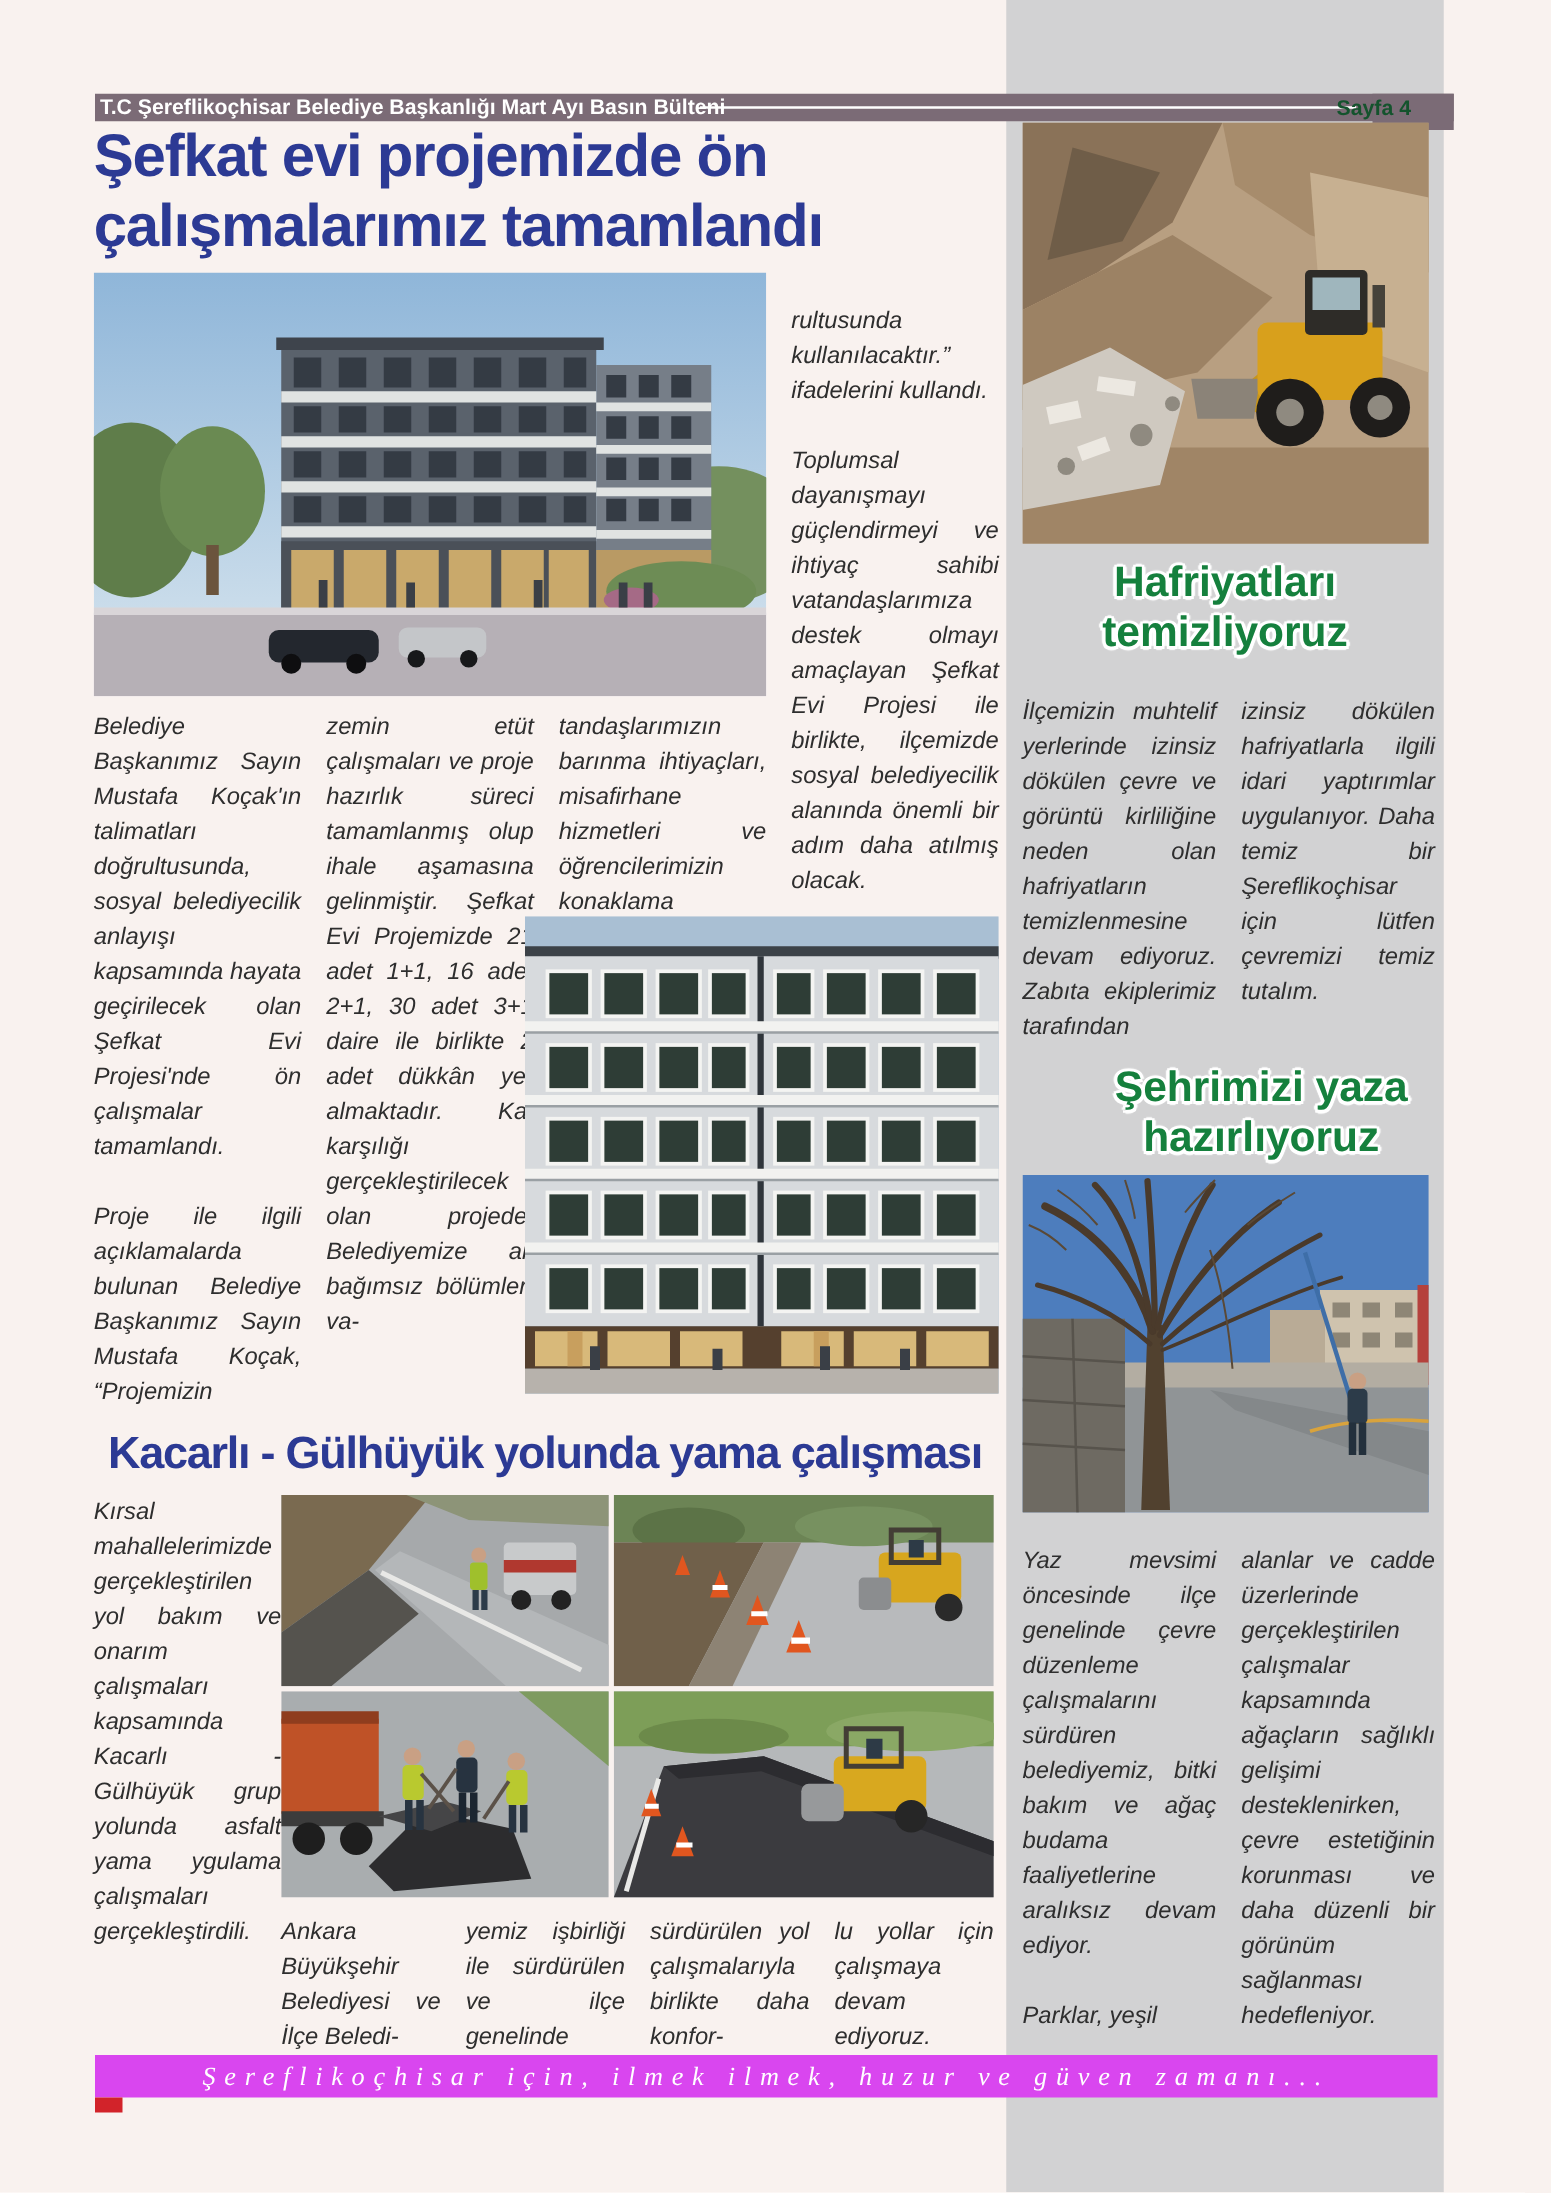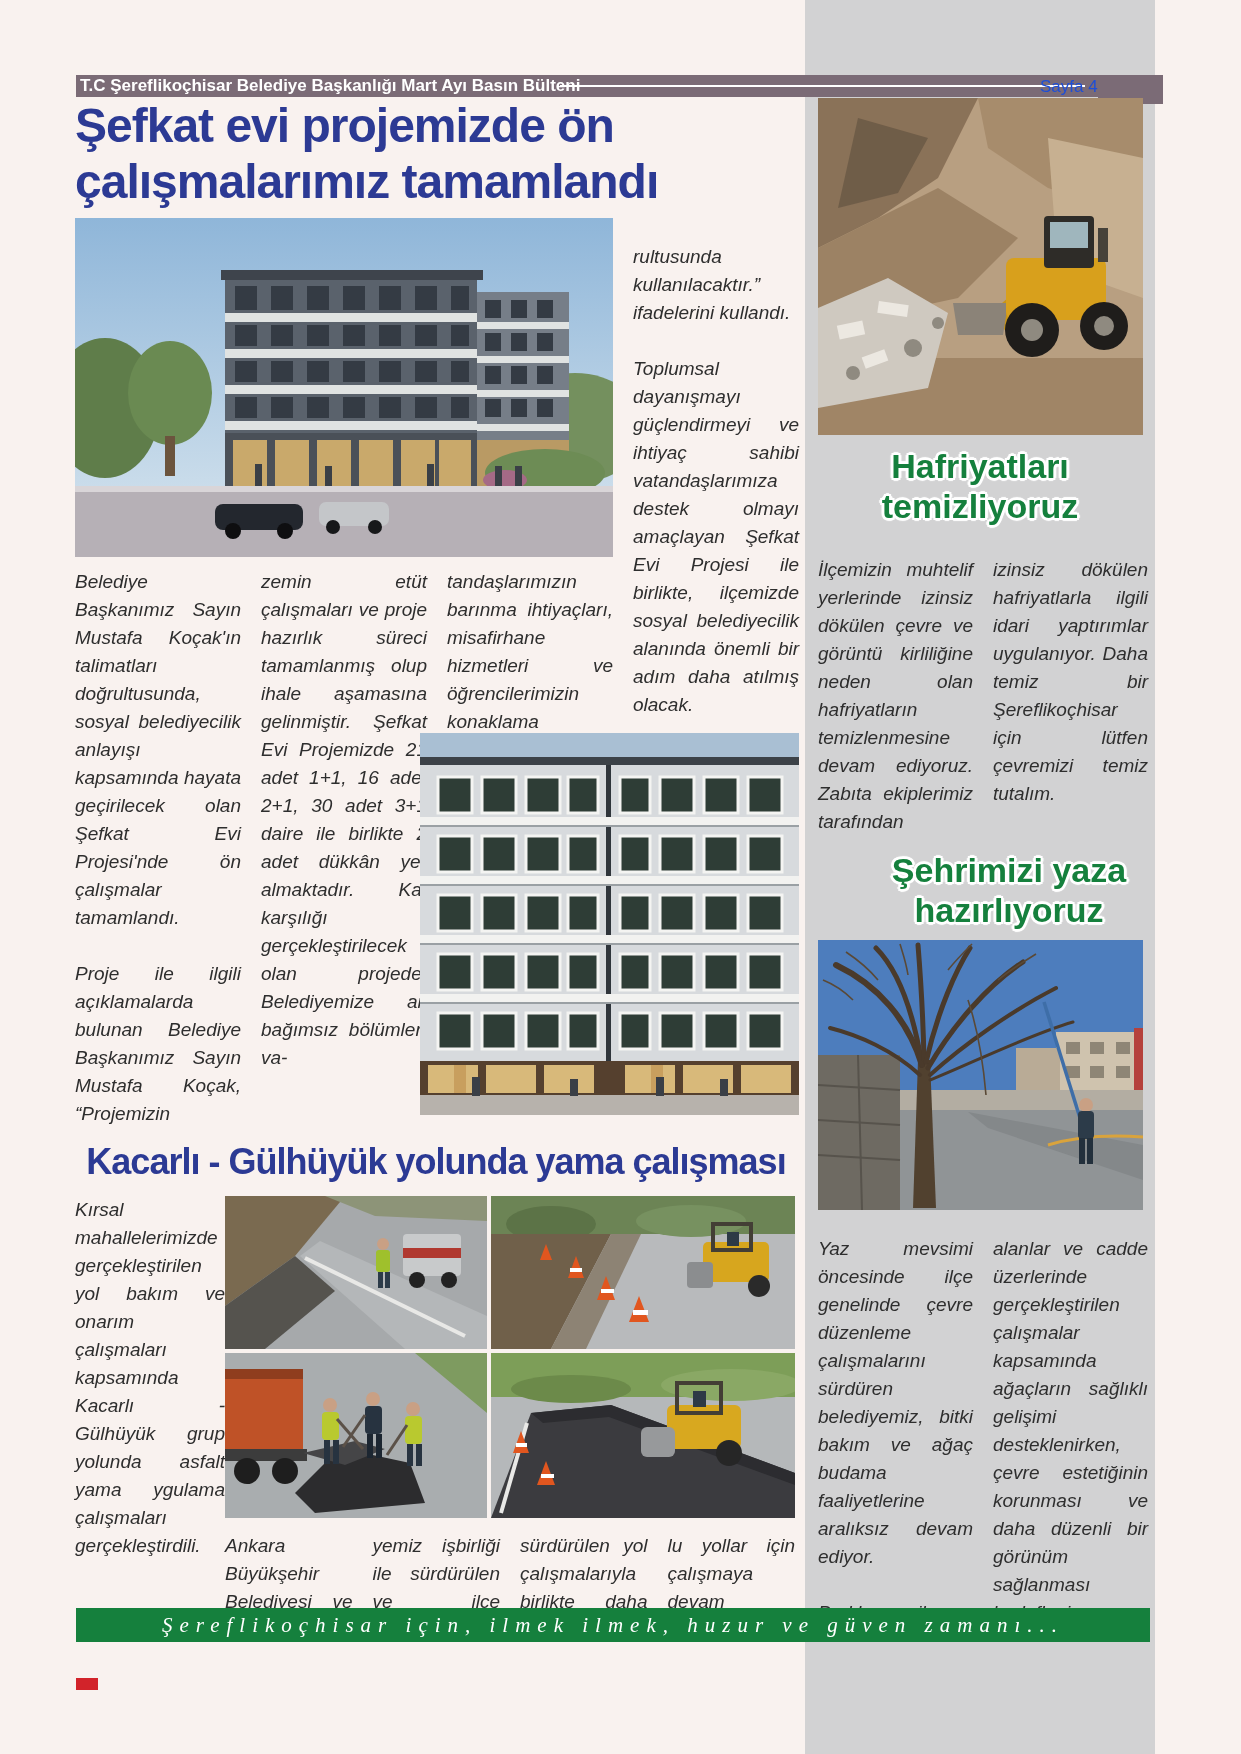--- a/index.html
+++ b/index.html
@@ -6,21 +6,21 @@
   body{font-family:"Liberation Sans","DejaVu Sans",sans-serif;}
   #page{position:relative;width:1241px;height:1754px;background:#f9f2ef;overflow:hidden;}
   .abs{position:absolute;}
   
   #gray-band{left:805px;top:0;width:350px;height:1754px;background:#d2d2d3;}
   
   #header-bar{left:76px;top:75px;width:1087px;height:22px;background:#7b6b76;}
   #header-tab{left:1098px;top:75px;width:65px;height:29px;background:#7b6b76;}
   #header-rule{left:560px;top:85px;width:525px;height:2px;background:#ffffff;}
   #header-title{left:80px;top:76px;width:700px;color:#fff;font-size:17px;font-weight:bold;line-height:20px;}
-  #page-label{left:1040px;top:77px;width:118px;color:#1d4ed8;font-size:17px;font-weight:normal;text-align:left;padding-right:6px;}
+  #page-label{left:1040px;top:77px;width:118px;color:#14532d;font-size:17px;font-weight:bold;text-align:center;padding-right:6px;}
   
   .blue-hl{color:#2c3a94;font-weight:bold;letter-spacing:-1px;}
   #headline-main{left:75px;top:98px;width:655px;font-size:48px;line-height:56px;}
   #headline-road{left:75px;top:1140px;width:722px;font-size:36px;line-height:44px;text-align:center;}
   .black-hl{color:#15803d;font-weight:bold;font-size:34px;line-height:40px;text-align:center;
     text-shadow:-2px -2px 0 #fff,2px -2px 0 #fff,-2px 2px 0 #fff,2px 2px 0 #fff,0 3px 1px #fff,3px 0 1px #fff,-3px 0 1px #fff,0 -3px 1px #fff;}
   #hl-hafriyat{left:805px;top:446px;width:350px;}
   #hl-yaz{left:805px;top:850px;width:408px;}
   
   .jcol{white-space:pre-line;text-align:justify;font-size:19px;line-height:28px;color:#2e2e2e;font-style:italic;}
@@ -40,21 +40,21 @@
   #photo-excavator{left:818px;top:98px;}
   #photo-tree{left:818px;top:940px;}
   
   #road-grid{left:225px;top:1196px;width:570px;height:322px;}
   #road-1{left:0;top:0;} #road-2{left:266px;top:0;}
   #road-3{left:0;top:157px;} #road-4{left:266px;top:157px;}
   
   #mini-cols{left:225px;top:1532px;width:570px;display:flex;gap:20px;}
   #mini-cols .jcol{flex:1;}
   
-  #footer-banner{left:76px;top:1608px;width:1074px;height:34px;background:#15803d;display:flex;align-items:center;justify-content:center;}
+  #footer-banner{left:76px;top:1644px;width:1074px;height:34px;background:#d946ef;display:flex;align-items:center;justify-content:center;}
   #footer-stub{left:76px;top:1678px;width:22px;height:12px;background:#d2232a;}
   #footer-slogan{color:#fff;font-family:"Liberation Serif","DejaVu Serif",serif;font-style:italic;font-size:21px;letter-spacing:7px;white-space:nowrap;}
 </style>
 </head>
 <body>
 
 <div id="page">
 
   <div class="abs" id="gray-band"></div>
 

